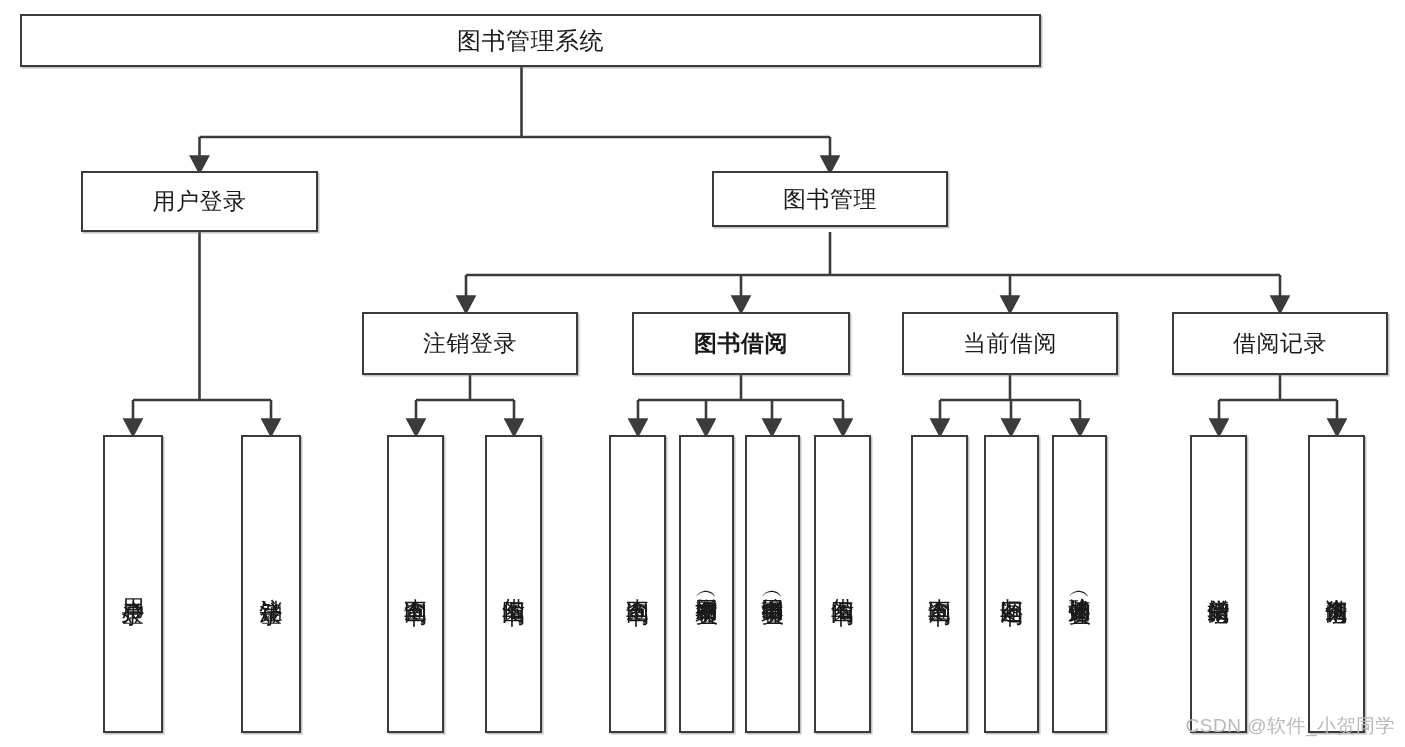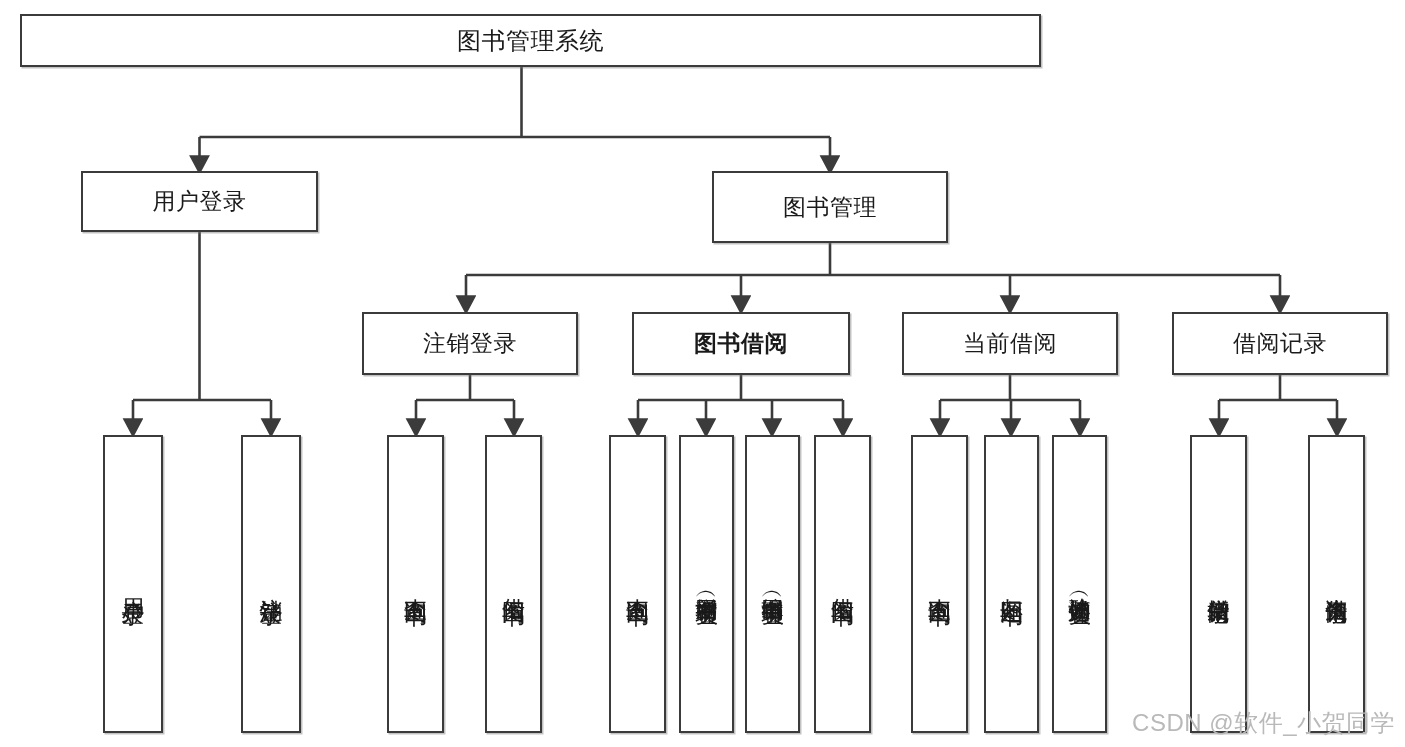--- a/index.html
+++ b/index.html
@@ -67,21 +67,21 @@
     white-space: nowrap;
   }
   .node.vert.tall .label {
     font-size: 22px;
     letter-spacing: 1px;
   }
   #watermark {
     position: absolute;
     right: 10px;
     bottom: 8px;
-    font-size: 24px;
+    font-size: 19px;
     color: #b9b9b9;
     letter-spacing: 0.5px;
     z-index: 5;
     white-space: nowrap;
     font-family: "Liberation Sans", "DejaVu Sans", sans-serif;
   }
 </style>
 </head>
 <body>
 
@@ -137,21 +137,21 @@
     </g>
   </svg>
 
   <div class="node horiz root" style="left:20px; top:14px; width:1021px; height:53px;">
     <span class="label">图书管理系统</span>
   </div>
 
   <div class="node horiz" style="left:81px; top:171px; width:237px; height:61px;">
     <span class="label">用户登录</span>
   </div>
-  <div class="node horiz" style="left:712px; top:171px; width:236px; height:72px;">
+  <div class="node horiz" style="left:712px; top:171px; width:236px; height:56px;">
     <span class="label">图书管理</span>
   </div>
 
   <div class="node horiz" style="left:362px; top:312px; width:216px; height:63px;">
     <span class="label">注销登录</span>
   </div>
   <div class="node horiz" style="left:632px; top:312px; width:218px; height:63px;font-weight:bold;">
     <span class="label">图书借阅</span>
   </div>
   <div class="node horiz" style="left:902px; top:312px; width:216px; height:63px;">

